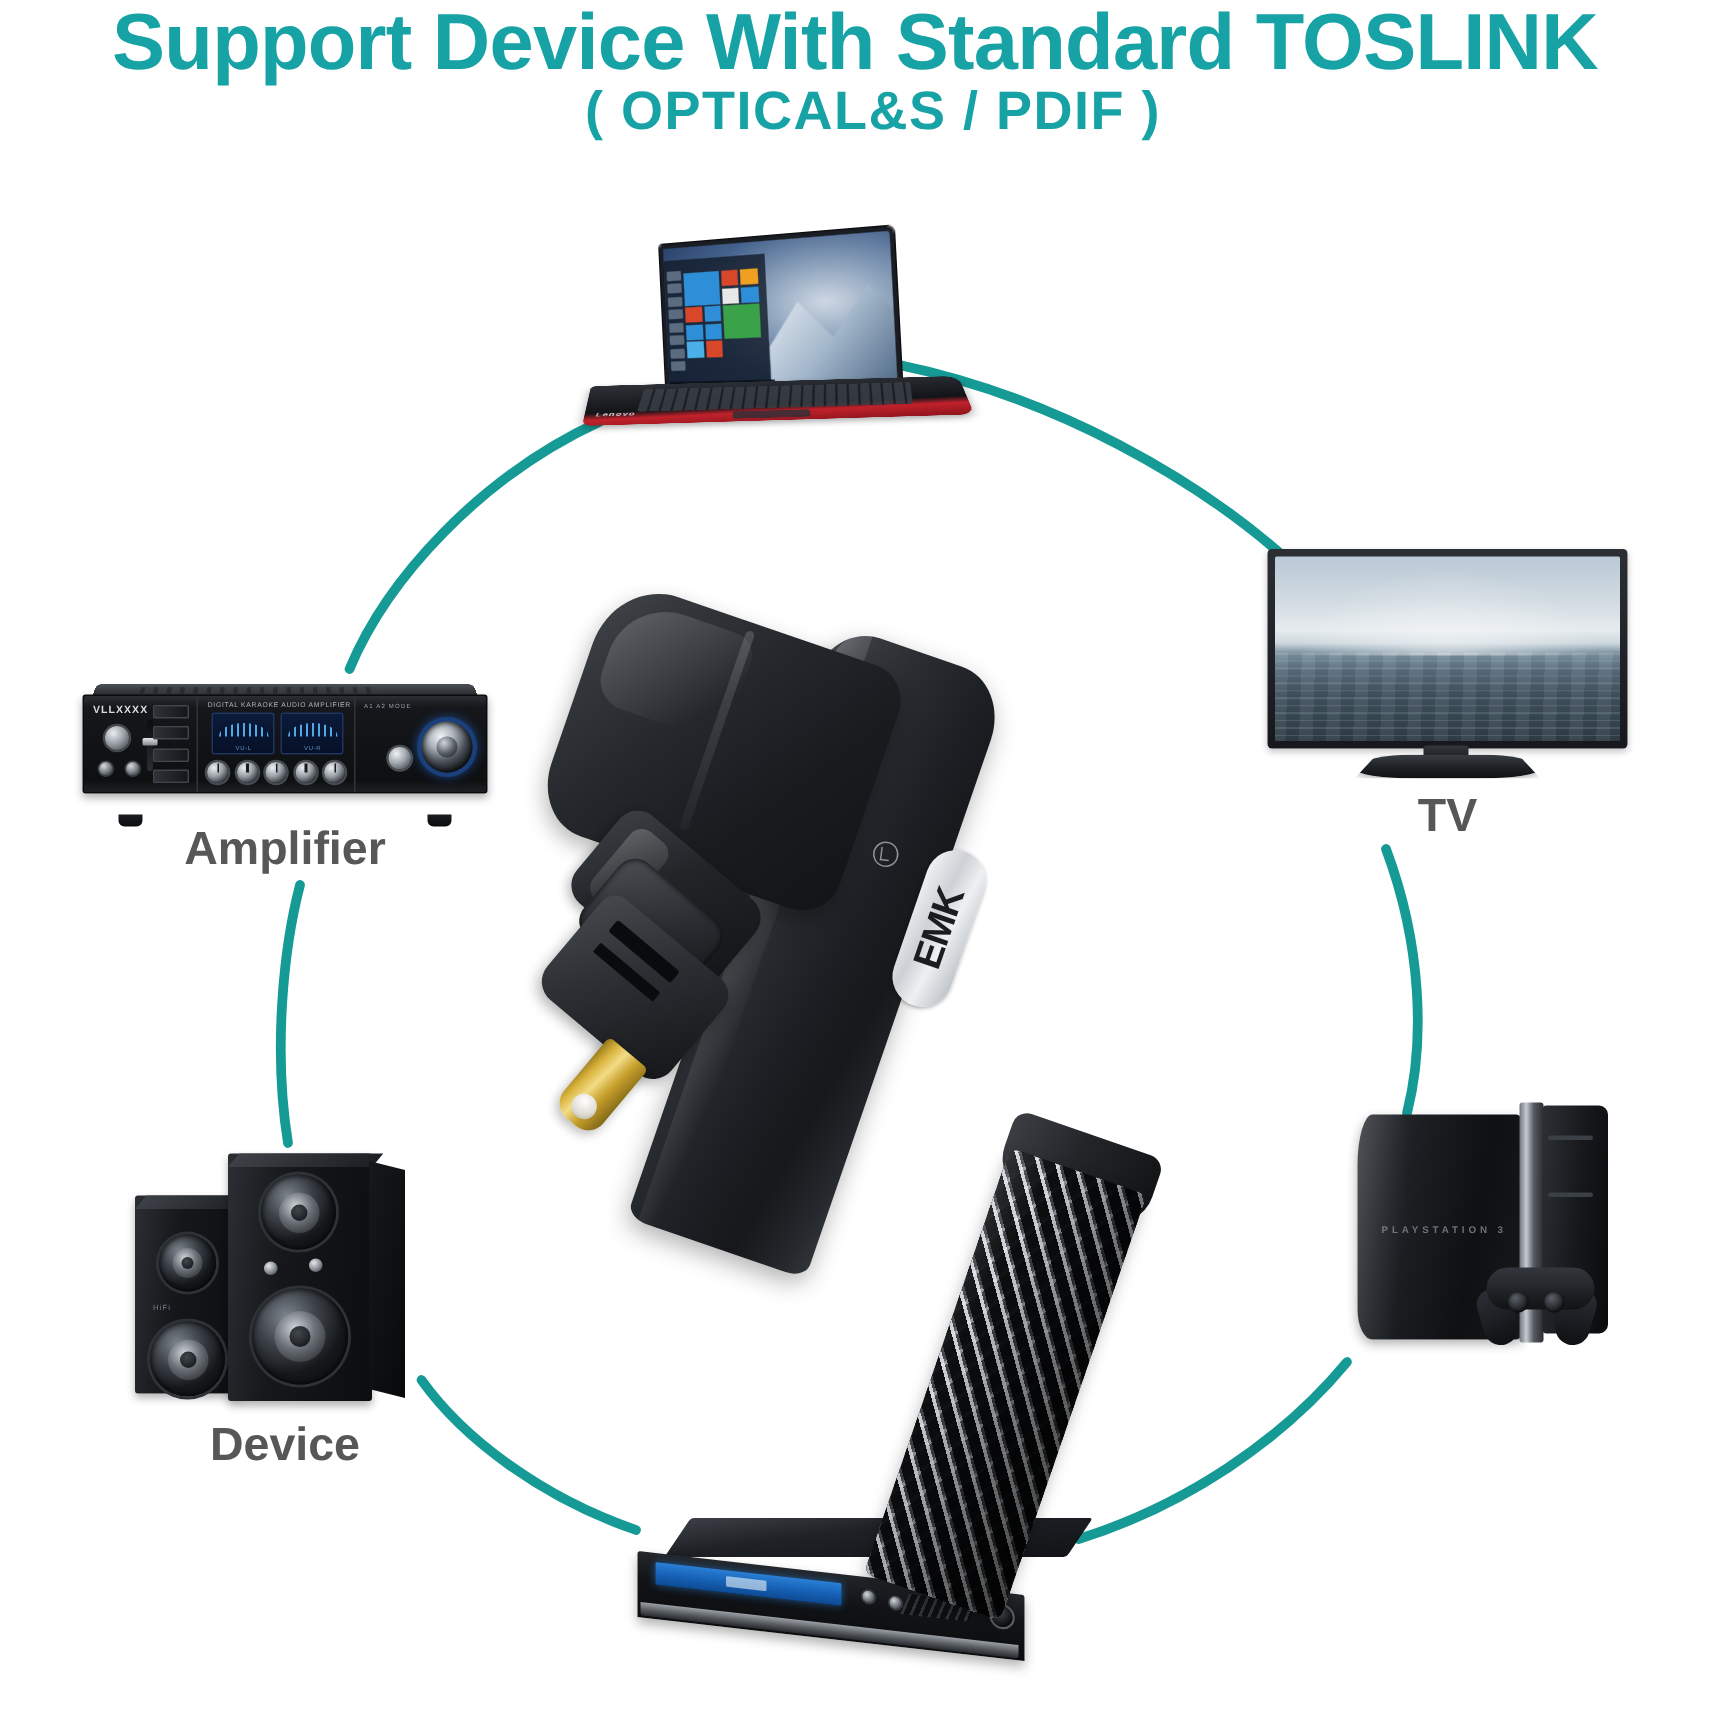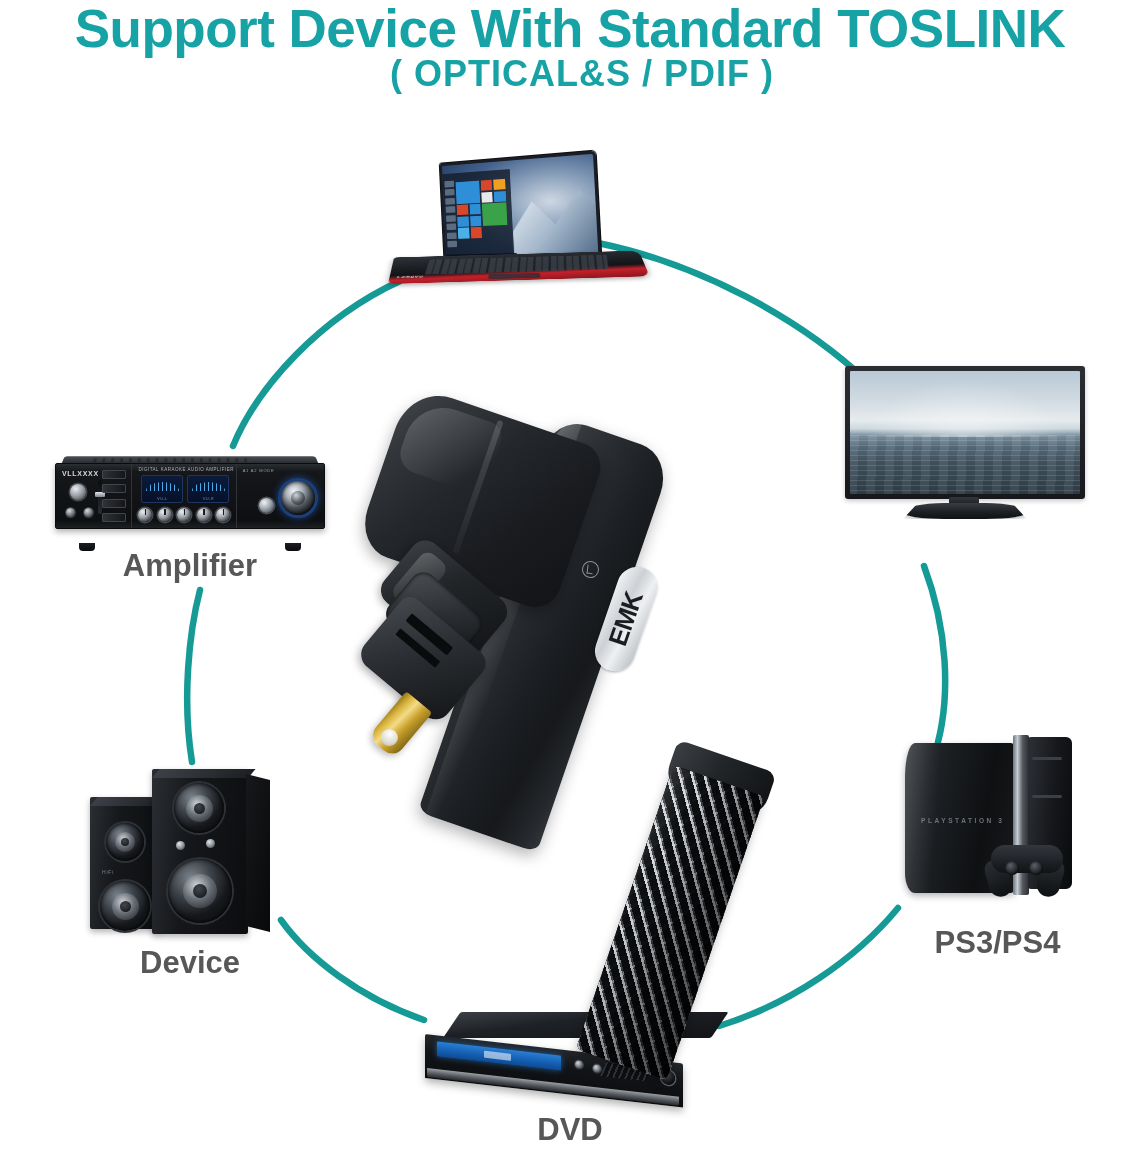--- a/index.html
+++ b/index.html
@@ -714,52 +714,51 @@
     </div>
   </div>
 
   <div class="device" id="tv-wrap">
     <div class="tv-body">
       <div class="tv-screen"></div>
     </div>
     <div class="tv-neck"></div>
     <div class="tv-stand"></div>
   </div>
+  <div class="dev-label" style="left:845px; top:526px; width:240px;">TV</div>
 
   <div class="device" id="ps-wrap">
     <div class="ps-main">
       <span class="ps-logo">PLAYSTATION 3</span>
     </div>
     <div class="ps-spine"></div>
     <div class="ps-right"></div>
     <div class="ps-slot"></div>
     <div class="ps-slot2"></div>
     <div class="ps-pad">
       <div class="grip l"></div>
       <div class="grip r"></div>
       <div class="body"></div>
       <div class="stick a"></div>
       <div class="stick b"></div>
     </div>
   </div>
-  <div class="dev-label" style="left:890px; top:925px; width:215px;">PS3/PS4</div>
 
   <div class="device" id="dvd-wrap">
     <div class="dvd-top"></div>
     <div class="dvd-face">
       <div class="dvd-disp"></div>
       <div class="dvd-btn" style="left:150px;top:9px;"></div>
       <div class="dvd-btn" style="left:168px;top:11px;"></div>
       <div class="dvd-btn" style="left:186px;top:13px;"></div>
       <div class="dvd-vents"></div>
       <div class="dvd-jack"></div>
     </div>
     <div class="dvd-base"></div>
   </div>
-  <div class="dev-label" style="left:425px; top:1112px; width:290px;">DVD</div>
 
   <div class="device" id="sp-wrap">
     <div class="spk back">
       <div class="spk-top"></div>
       <div class="driver" style="left:16px;top:26px;width:38px;height:38px;">
         <div class="cone"></div>
           <div class="cap"></div>
       </div>
       <span class="spk-brand" style="left:12px;top:72px;">HiFi</span>
       <div class="driver" style="left:10px;top:84px;width:50px;height:50px;">

